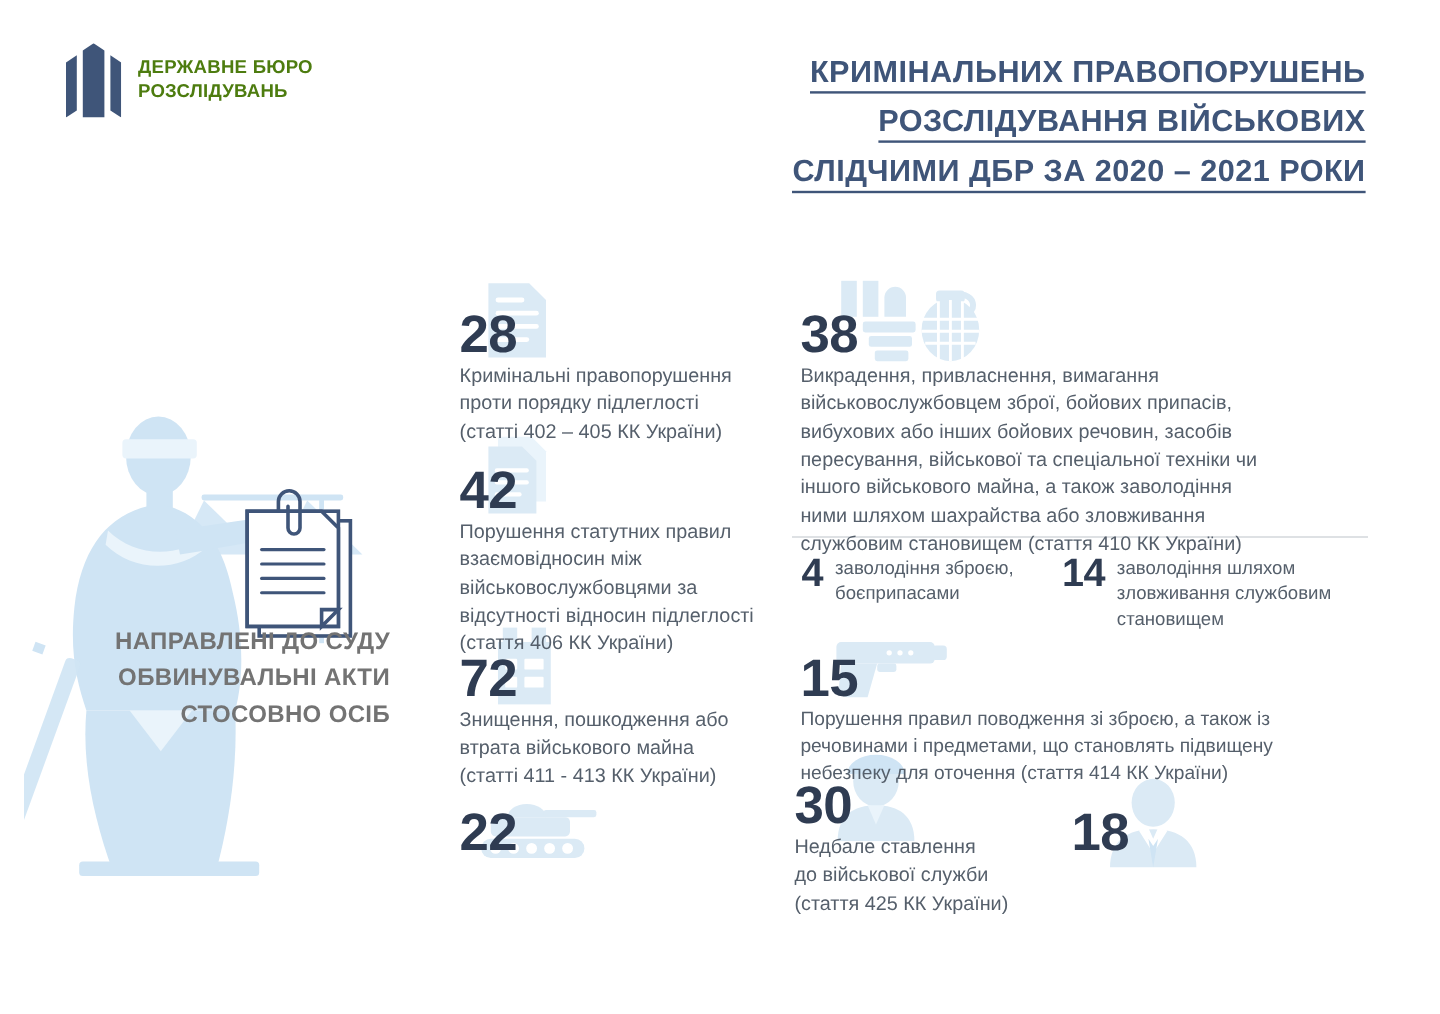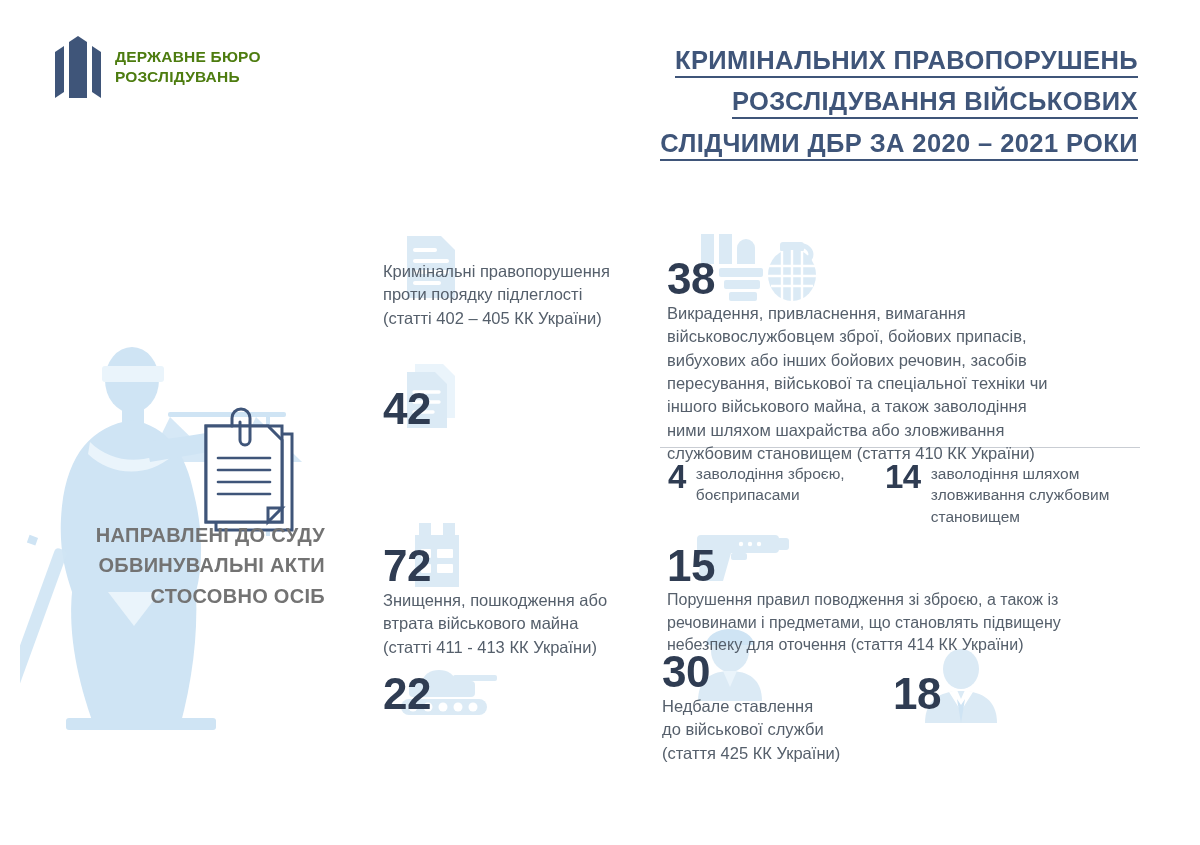--- a/index.html
+++ b/index.html
@@ -241,36 +241,42 @@
 <div class="stat" id="stat-28">
   <svg class="bg-icon" viewBox="0 0 56 66">
     <path d="M4 2 h34 l14 14 v48 h-48 z" fill="#dbeaf5"></path>
     <g stroke="#ffffff" stroke-width="4" stroke-linecap="round">
       <line x1="12" y1="16" x2="32" y2="16"></line>
       <line x1="12" y1="27" x2="44" y2="27"></line>
       <line x1="12" y1="38" x2="44" y2="38"></line>
       <line x1="12" y1="49" x2="36" y2="49"></line>
     </g>
   </svg>
+  <span class="num">28</span>
   <div class="desc">Кримінальні правопорушення
 проти порядку підлеглості
 (статті 402 – 405 КК України)</div>
 </div>
 
 <div class="stat" id="stat-42">
   <svg class="bg-icon" viewBox="0 0 62 70">
     <path d="M14 2 h28 l12 12 v42 h-40 z" fill="#eaf4fb"></path>
     <path d="M6 10 h28 l12 12 v44 h-40 z" fill="#dbeaf5"></path>
     <g stroke="#ffffff" stroke-width="3.4" stroke-linecap="round">
       <line x1="13" y1="30" x2="38" y2="30"></line>
       <line x1="13" y1="40" x2="38" y2="40"></line>
       <line x1="13" y1="50" x2="32" y2="50"></line>
     </g>
   </svg>
   <span class="num">42</span>
+  <div class="desc">Порушення статутних правил
+взаємовідносин між
+військовослужбовцями за
+відсутності відносин підлеглості
+(стаття 406 КК України)</div>
 </div>
 
 <div class="stat" id="stat-72">
   <svg class="bg-icon" viewBox="0 0 62 70">
     <rect x="8" y="14" width="44" height="52" fill="#dbeaf5"></rect>
     <rect x="12" y="2" width="12" height="14" fill="#dbeaf5"></rect>
     <rect x="36" y="2" width="12" height="14" fill="#dbeaf5"></rect>
     <g fill="#ffffff">
       <rect x="30" y="28" width="16" height="9" rx="1"></rect>
       <rect x="30" y="43" width="16" height="9" rx="1"></rect>

